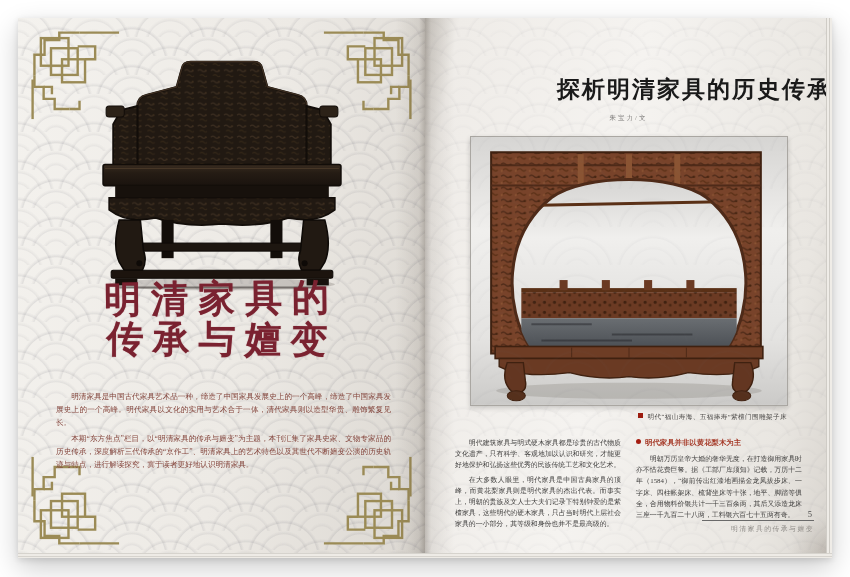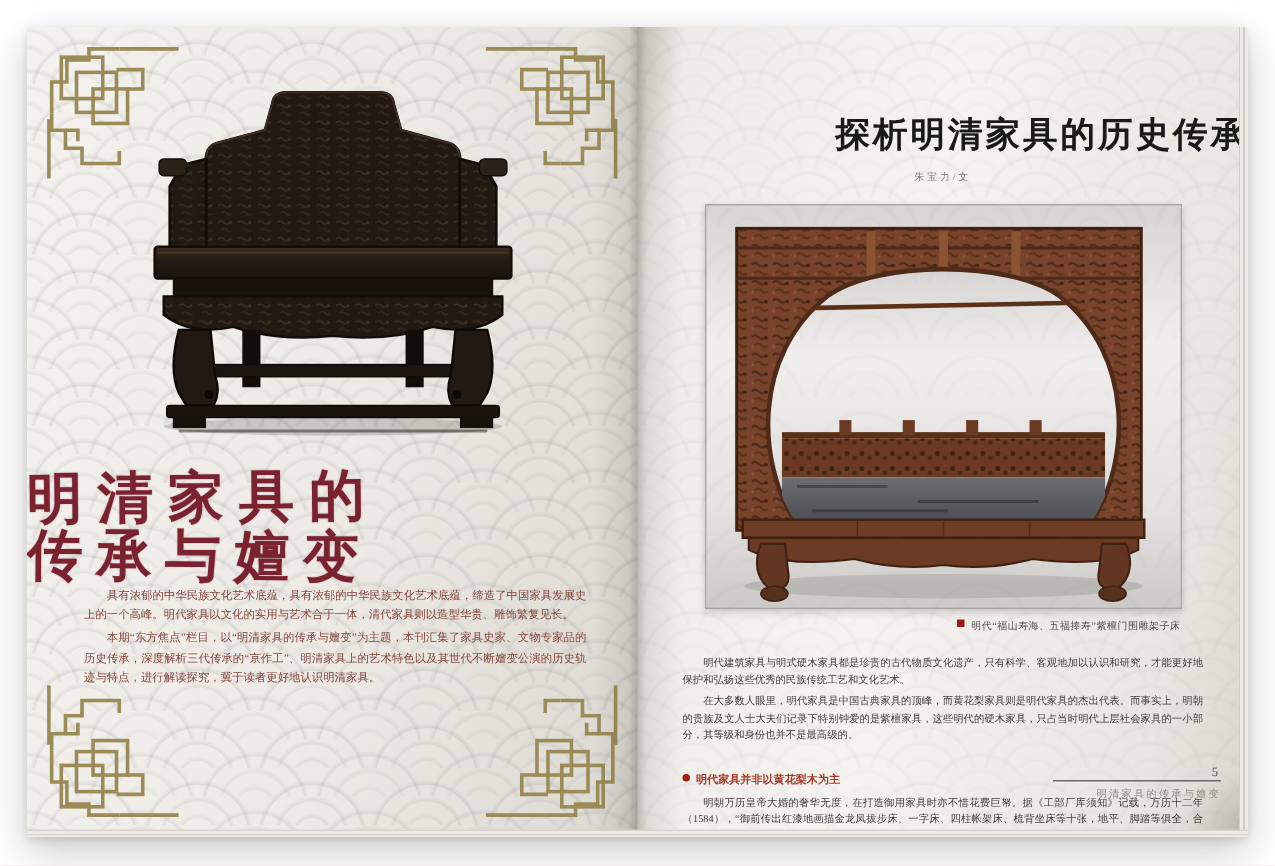--- a/index.html
+++ b/index.html
@@ -47,23 +47,23 @@
   }
   
   .orn{position:absolute;width:92px;height:92px;z-index:5;}
   .orn.tl{left:10px;top:10px;}
   .orn.tr{right:10px;top:10px;transform:scaleX(-1);}
   .orn.bl{left:10px;bottom:10px;transform:scaleY(-1);}
   .orn.br{right:10px;bottom:10px;transform:scale(-1,-1);}
   
   .throne-wrap{position:absolute;left:50%;top:26px;transform:translateX(-50%);width:262px;height:250px;z-index:6;}
   .calli{
-    position:absolute;left:0;top:296px;width:100%;text-align:left;z-index:6;
+    position:absolute;left:0;top:260px;width:100%;text-align:center;z-index:6;
     color:#7a2230;font-weight:bold;line-height:1.12;
-    font-family:Liberation Mono, monospace;
+    font-family:Liberation Sans, sans-serif;
     text-shadow:0 0 1px rgba(122,34,48,.55);
   }
   .calli .l1{font-size:37px;letter-spacing:10px;transform:rotate(-.6deg);}
   .calli .l2{font-size:37px;letter-spacing:9px;transform:rotate(.4deg);}
   .left-body{
     position:absolute;left:38px;right:34px;top:372px;z-index:6;
     font-size:7.6px;line-height:1.74;color:#84453c;text-align:justify;word-break:break-all;
   }
   .left-body p{margin:0 0 2px 0;text-indent:2em;}
   
@@ -76,21 +76,21 @@
     margin:13px auto 0 auto;width:316px;height:268px;border:1px solid #aaa7a2;
     box-shadow:0 2px 5px rgba(0,0,0,.18);background:#dcdbd9;position:relative;
   }
   .photo svg{display:block;}
   .caption{
     width:317px;margin:7px auto 0 auto;text-align:right;font-size:6.6px;color:#4c4a48;letter-spacing:.4px;
   }
   .cap-bullet{display:inline-block;width:5px;height:5px;background:#9d1c0f;margin-right:4px;vertical-align:1px;}
   .cols{
     display:flex;gap:15px;margin:15px 30px 0 30px;
-    font-size:6.9px;line-height:1.62;color:#3f3e3d;text-align:justify;word-break:break-all;flex-direction:column;
+    font-size:6.9px;line-height:1.62;color:#3f3e3d;text-align:justify;word-break:break-all;
   }
   .col{flex:1;}
   .col p{margin:0 0 3px 0;text-indent:2em;}
   .col-head{color:#a63a28;font-weight:bold;font-size:7.4px;margin:0 0 4px 0;}
   .col-head .dot{display:inline-block;width:5px;height:5px;border-radius:50%;background:#a61c10;margin-right:4px;vertical-align:1px;}
   .footer{position:absolute;right:18px;bottom:24px;width:112px;z-index:6;}
   .footer .pageno{text-align:right;font-size:8.5px;color:#4a4a4a;padding-right:2px;}
   .footer .rule{border-bottom:1px solid #6a6a6a;margin-top:1px;}
   .footer .running{margin-top:3px;text-align:right;font-size:6.8px;color:#8f8c88;letter-spacing:1.5px;}
   .corner-curl{
@@ -183,21 +183,21 @@
         <line x1="28" y1="240" x2="232" y2="240" stroke="rgba(20,14,10,.45)" stroke-width="2"></line>
       </svg>
     </div>
 
     <div class="calli">
       <div class="l1">明清家具的</div>
       <div class="l2">传承与嬗变</div>
     </div>
 
     <div class="left-body">
-      <p>具有浓郁的中华民族文化艺术底蕴，具有浓郁的中华民族文化艺术底蕴，缔造了中国家具发展史上的一个高峰。明代家具以文化的实用与艺术合于一体，清代家具则以造型华贵、雕饰繁复见长。</p>
+      <p>明清家具是中国古代家具艺术品一种，缔造了中国家具发展史上的一个高峰，缔造了中国家具发展史上的一个高峰。明代家具以文化的实用与艺术合于一体，清代家具则以造型华贵、雕饰繁复见长。</p>
       <p>本期“东方焦点”栏目，以“明清家具的传承与嬗变”为主题，本刊汇集了家具史家、文物专家品的历史传承，深度解析三代传承的“京作工”、明清家具上的艺术特色以及其世代不断嬗变公演的历史轨迹与特点，进行解读探究，冀于读者更好地认识明清家具。</p>
     </div>
   </div>
 
   <div class="page page-right scales">
     <h1 class="r-title">探析明清家具的历史传承</h1>
     <div class="byline">朱宝力/文</div>
 
     <div class="photo">
       <svg viewBox="0 0 314 266" width="316" height="268">

